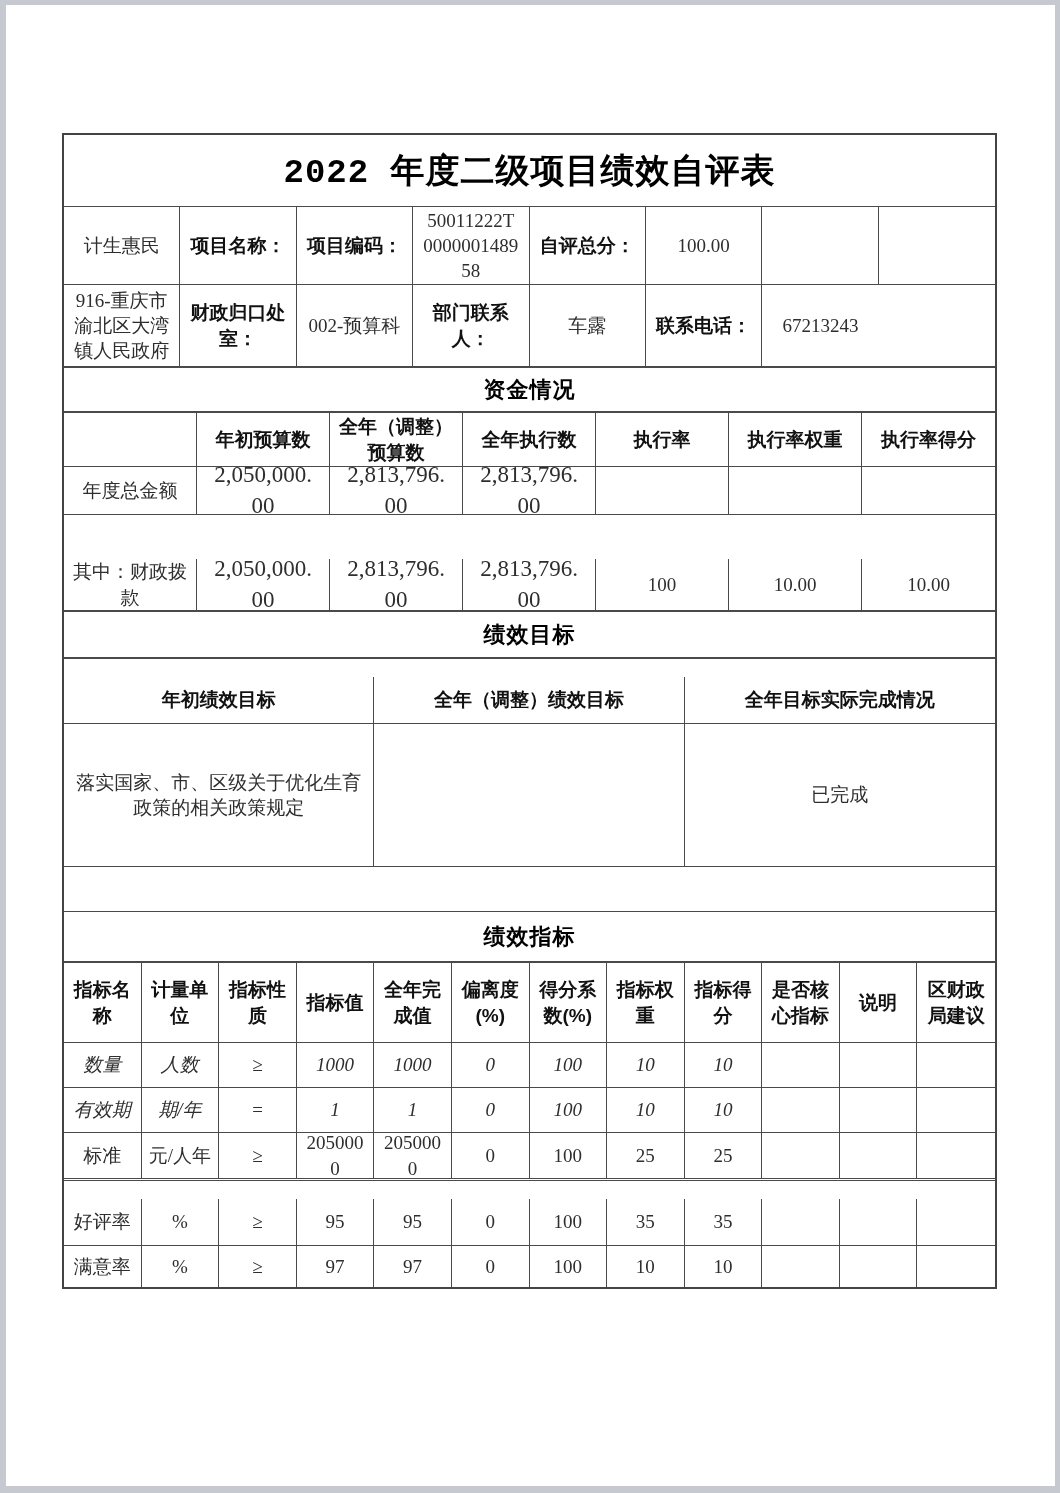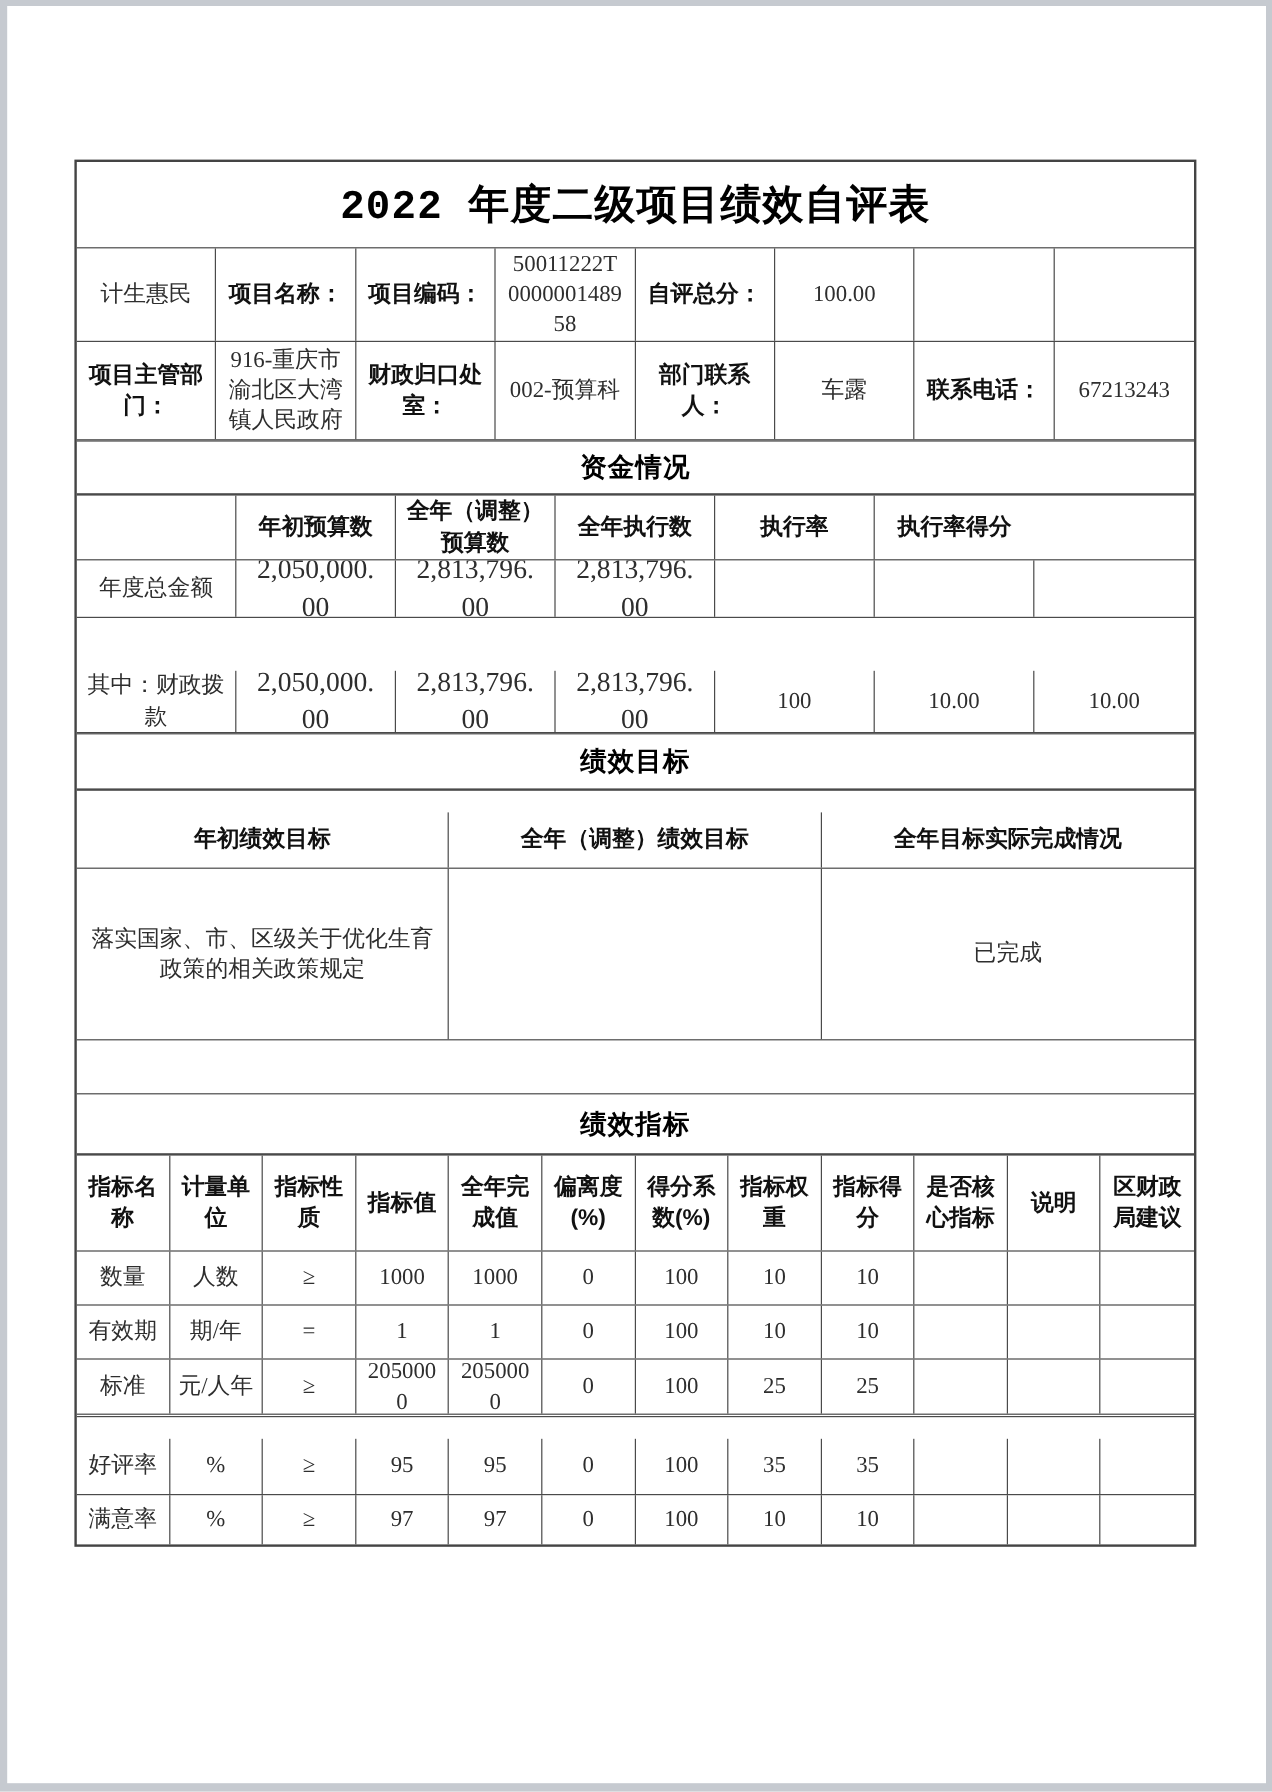--- a/index.html
+++ b/index.html
@@ -44,21 +44,21 @@
   }
   .sec{
     display:flex;align-items:center;justify-content:center;
     font-weight:bold;font-size:22px;color:#000000;
     border-top:1px solid #4a4a4a;border-bottom:2px solid #4a4a4a;
     box-sizing:border-box;letter-spacing:1px;
   }
   .dbl{border-bottom:3px double #4a4a4a;}
   .h46{height:46px;} .h78{height:78px;} .h82{height:82px;} .h54{height:54px;}
   .h48{height:48px;} .h52{height:52px;margin-top:44px;} .h47{height:47px;margin-top:18px;} .h143{height:143px;}
-  .h80{height:80px;} .h45{height:45px;} .h41{height:41px;}
+  .h80{height:80px;} .h45{height:45px;font-style:italic;} .h41{height:41px;}
 </style>
 </head>
 <body>
 
 <div class="page">
   <div class="doc">
 
     <div class="title-row">2022 年度二级项目绩效自评表</div>
 
     <div class="row c8 h78">
@@ -66,38 +66,38 @@
       <div class="cell b">项目名称：</div>
       <div class="cell b">项目编码：</div>
       <div class="cell v code">50011222T000000148958</div>
       <div class="cell b">自评总分：</div>
       <div class="cell v">100.00</div>
       <div class="cell v"></div>
       <div class="cell v"></div>
     </div>
 
     <div class="row c8 h82">
-      <div class="cell b">项目主管部门：</div>
       <div class="cell v">916-重庆市渝北区大湾镇人民政府</div>
       <div class="cell b">财政归口处室：</div>
       <div class="cell v">002-预算科</div>
       <div class="cell b">部门联系人：</div>
       <div class="cell v">车露</div>
       <div class="cell b">联系电话：</div>
       <div class="cell v">67213243</div>
     </div>
 
     <div class="sec h46">资金情况</div>
 
     <div class="row c7 h54">
       <div class="cell b"></div>
       <div class="cell b">年初预算数</div>
       <div class="cell b">全年（调整）预算数</div>
       <div class="cell b">全年执行数</div>
       <div class="cell b">执行率</div>
+      <div class="cell b">执行率权重</div>
       <div class="cell b">执行率得分</div>
     </div>
 
     <div class="row c7 h48">
       <div class="cell v">年度总金额</div>
       <div class="cell v num">2,050,000.00</div>
       <div class="cell v num">2,813,796.00</div>
       <div class="cell v num">2,813,796.00</div>
       <div class="cell v"></div>
       <div class="cell v"></div>

